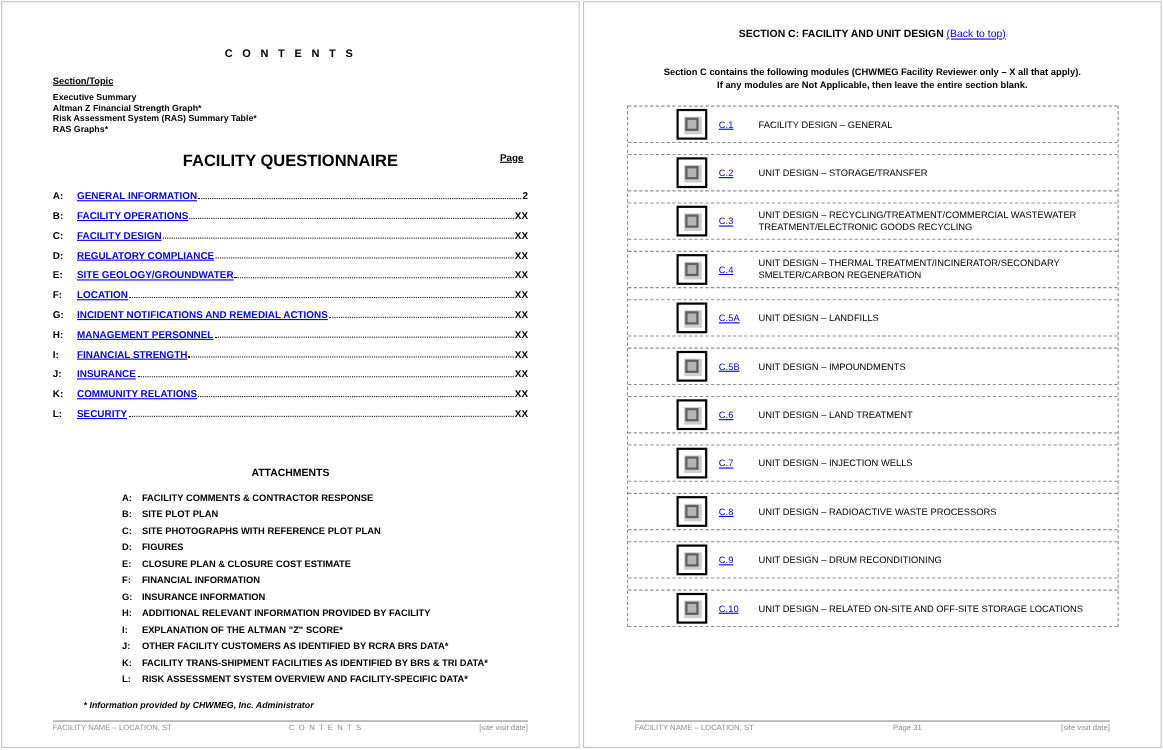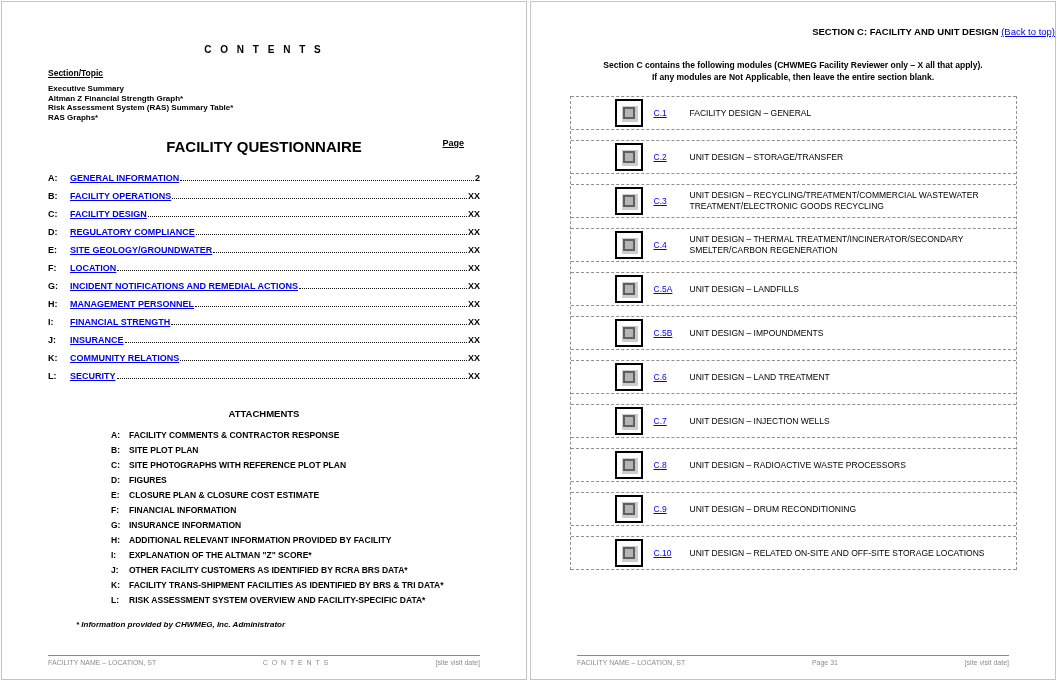--- a/index.html
+++ b/index.html
@@ -29,36 +29,36 @@
     margin-top: 13px;
     font-size: 8.5px; font-weight: bold;
     text-decoration: underline;
   }
   .front-list { margin-top: 6px; }
   .front-item { font-size: 8px; font-weight: bold; line-height: 9.5px; white-space: nowrap; }
 
   .fq-row { position: relative; margin-top: 16px; height: 12px; }
   .fq-heading { text-align: center; font-size: 15px; font-weight: bold; }
   .fq-page-col {
-    position: absolute; right: 16px; top: 0;
+    position: absolute; right: 4px; top: 0;
     font-size: 9px; font-weight: bold; text-decoration: underline;
   }
 
   .toc { margin-top: 23px; }
   .toc-row { display: flex; align-items: baseline; height: 18px; }
   .toc-letter { width: 22px; font-size: 9px; font-weight: bold; flex: none; }
   .toc-link {
     font-size: 9px; font-weight: bold;
     color: #0000ee; text-decoration: underline;
     white-space: nowrap; flex: none;
   }
   .toc-leader { flex: 1; border-bottom: 1.5px dotted #111; margin: 0 1px 2px 1px; }
   .toc-pagenum { font-size: 9px; font-weight: bold; flex: none; }
 
-  .attachments-heading { margin-top: 19px; text-align: center; font-size: 9.5px; font-weight: bold; }
+  .attachments-heading { margin-top: 36px; text-align: center; font-size: 9.5px; font-weight: bold; }
   .attachments { margin: 9px 0 0 63px; }
   .att-row { display: flex; line-height: 15px; }
   .att-letter { width: 18px; font-size: 8.5px; font-weight: bold; flex: none; }
   .att-label { font-size: 8.5px; font-weight: bold; white-space: nowrap; }
 
   .footnote {
     margin: 12px 0 16px 28px;
     font-size: 8px; font-style: italic; font-weight: bold;
   }
 
@@ -67,21 +67,21 @@
     position: absolute; left: 46px; right: 46px; bottom: 13px;
     border-top: 1px solid #8a8a8a;
     padding-top: 3px;
     display: flex; justify-content: space-between; align-items: baseline;
     font-size: 7px; color: #8c8c8c;
   }
   .footer-center { letter-spacing: 1px; }
 
   
   .rp-content { padding: 24px 0 0 0; }
-  .rp-title { text-align: right; font-size: 9.5px; font-weight: bold; }
+  .rp-title { text-align: center; font-size: 9.5px; font-weight: bold; }
   .back-to-top {
     font-weight: normal;
     color: #0000ee; text-decoration: underline;
   }
   .rp-subtitle {
     margin-top: 22px;
     text-align: center;
     font-size: 8.5px; font-weight: bold; line-height: 12px;
     white-space: pre-line;
   }

